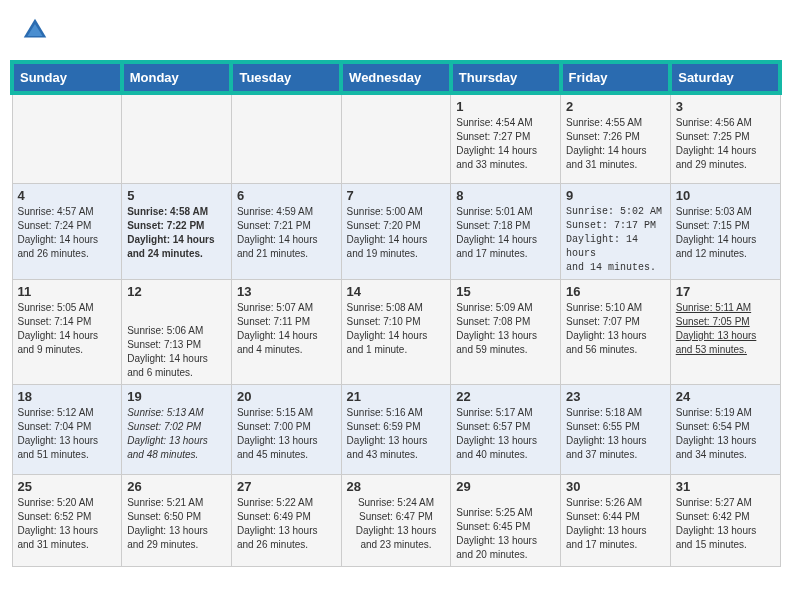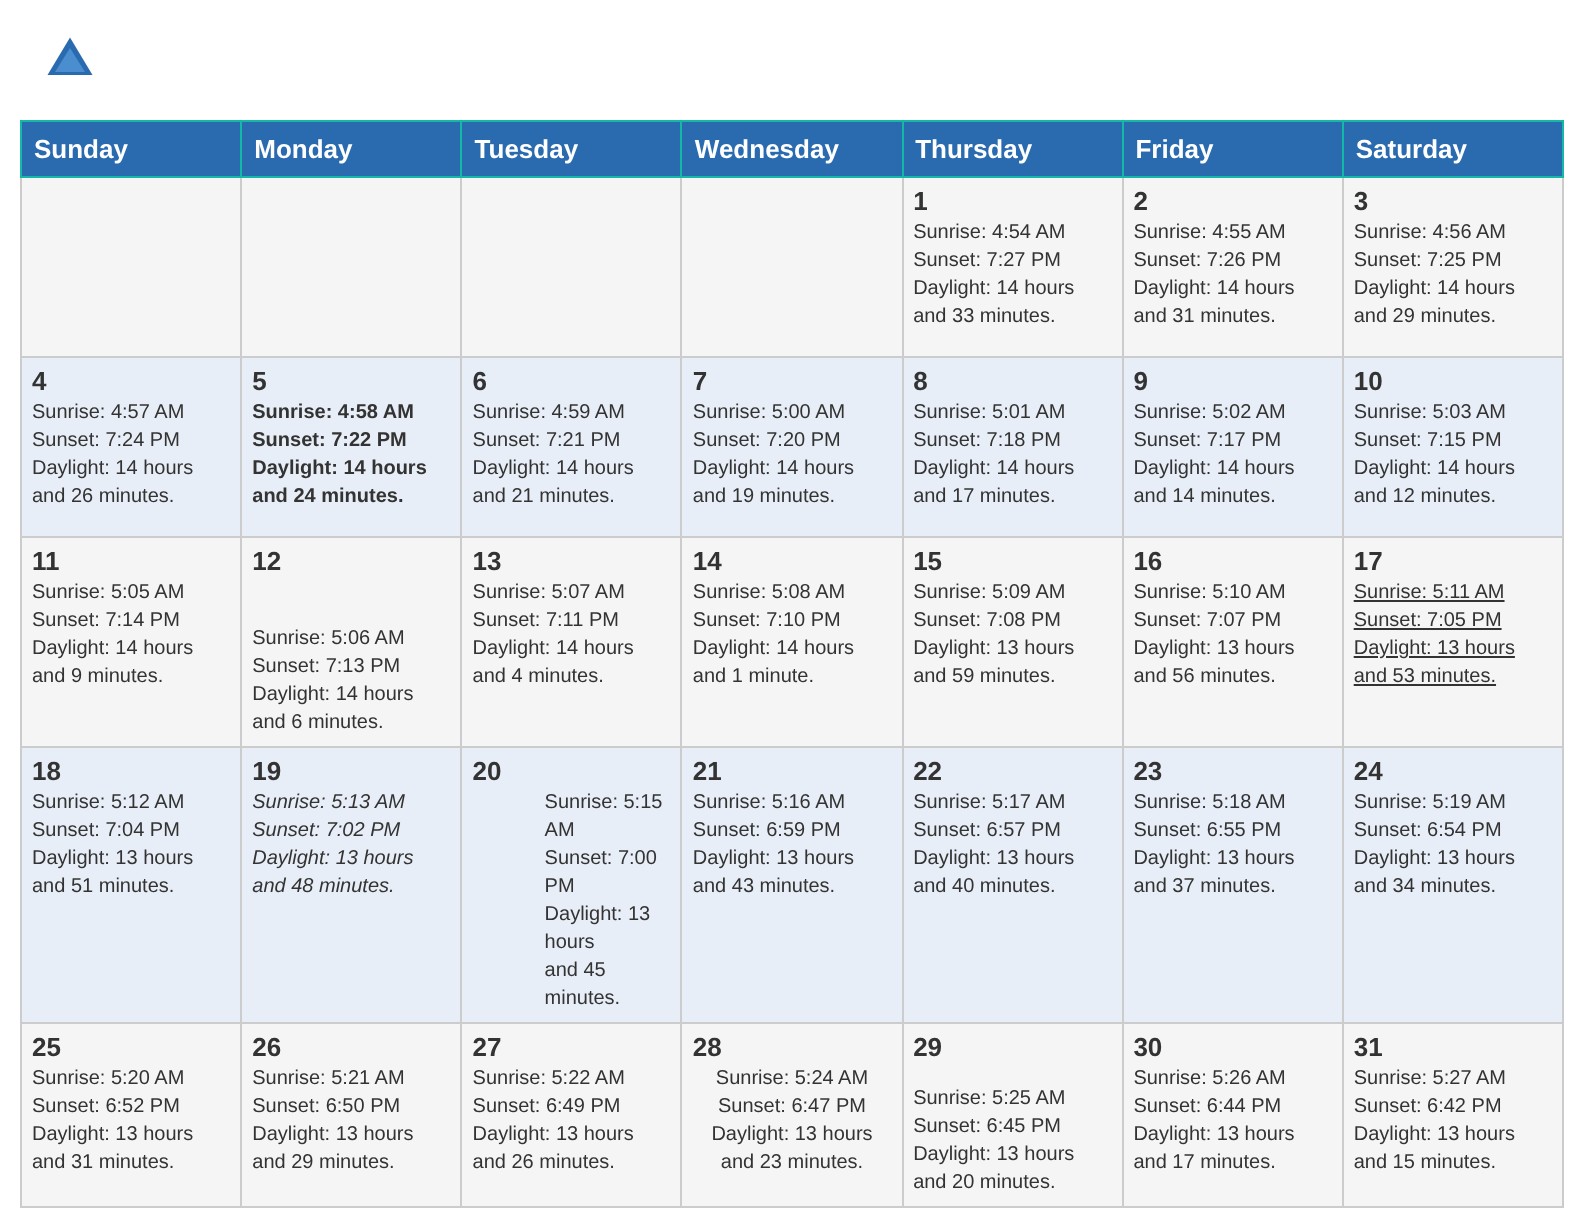--- a/index.html
+++ b/index.html
@@ -43,21 +43,21 @@
       border-collapse: collapse;
       table-layout: fixed;
     }
     thead tr th {
       background-color: #2a6bb0;
       color: #fff;
       text-align: left;
       padding: 6px 6px;
       font-size: 13px;
       font-weight: bold;
-      border: 1px solid #14b8a6;
+      border: 4px solid #14b8a6;
     }
     tbody tr td {
       border: 1px solid #ccc;
       vertical-align: top;
       padding: 4px 5px;
       font-size: 10.5px;
       color: #333;
       height: 90px;
     }
     tbody tr:nth-child(odd) td {
@@ -172,21 +172,21 @@
         </td>
         <td>
           <span class="day-number">8</span>
           <div class="cell-content" style="white-space: pre-line;">Sunrise: 5:01 AM
 Sunset: 7:18 PM
 Daylight: 14 hours
 and 17 minutes.</div>
         </td>
         <td>
           <span class="day-number">9</span>
-          <div class="cell-content" style="white-space: pre-line;">Sunrise: 5:02 AM
+          <div class="cell-content" style="white-space: pre-line; font-family: Liberation Mono, monospace;">Sunrise: 5:02 AM
 Sunset: 7:17 PM
 Daylight: 14 hours
 and 14 minutes.</div>
         </td>
         <td>
           <span class="day-number">10</span>
           <div class="cell-content" style="white-space: pre-line;">Sunrise: 5:03 AM
 Sunset: 7:15 PM
 Daylight: 14 hours
 and 12 minutes.</div>
@@ -253,21 +253,21 @@
         </td>
         <td>
           <span class="day-number">19</span>
           <div class="cell-content" style="white-space: pre-line; font-style: italic;">Sunrise: 5:13 AM
 Sunset: 7:02 PM
 Daylight: 13 hours
 and 48 minutes.</div>
         </td>
         <td>
           <span class="day-number">20</span>
-          <div class="cell-content" style="white-space: pre-line; margin-left: 36px;">Sunrise: 5:15 AM
+          <div class="cell-content" style="white-space: pre-line;">Sunrise: 5:15 AM
 Sunset: 7:00 PM
 Daylight: 13 hours
 and 45 minutes.</div>
         </td>
         <td>
           <span class="day-number">21</span>
           <div class="cell-content" style="white-space: pre-line;">Sunrise: 5:16 AM
 Sunset: 6:59 PM
 Daylight: 13 hours
 and 43 minutes.</div>

